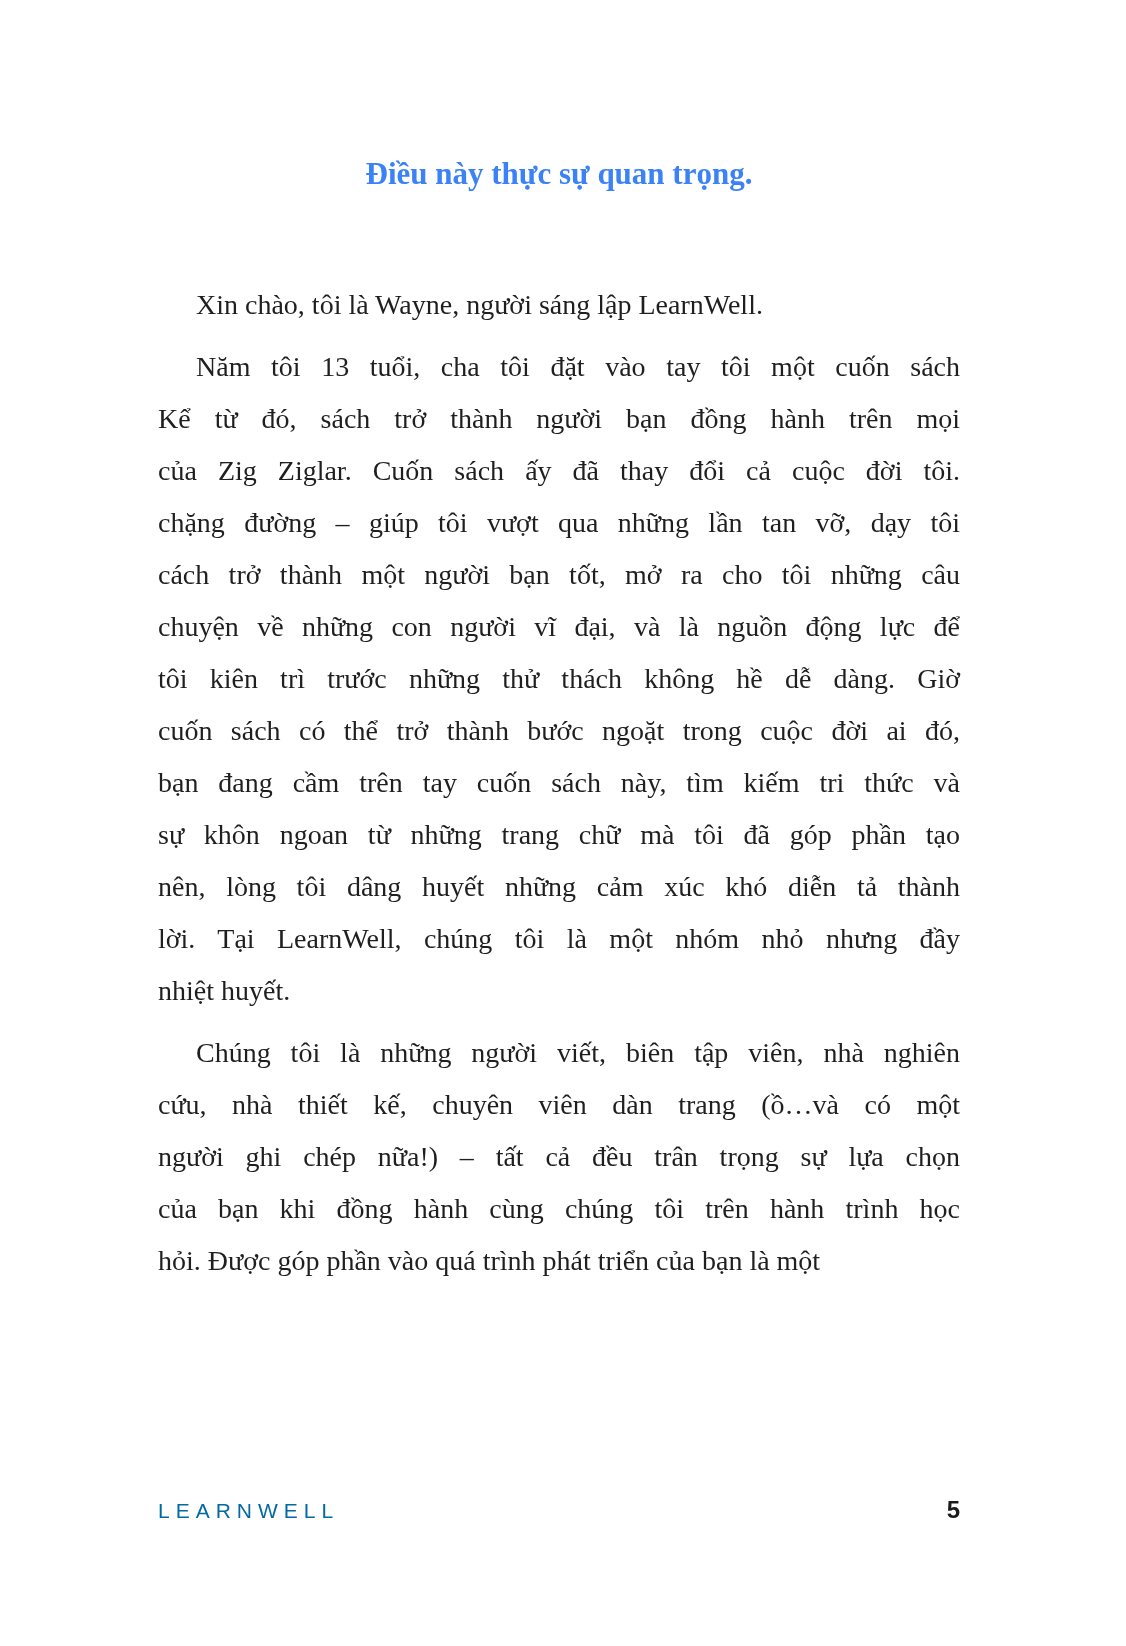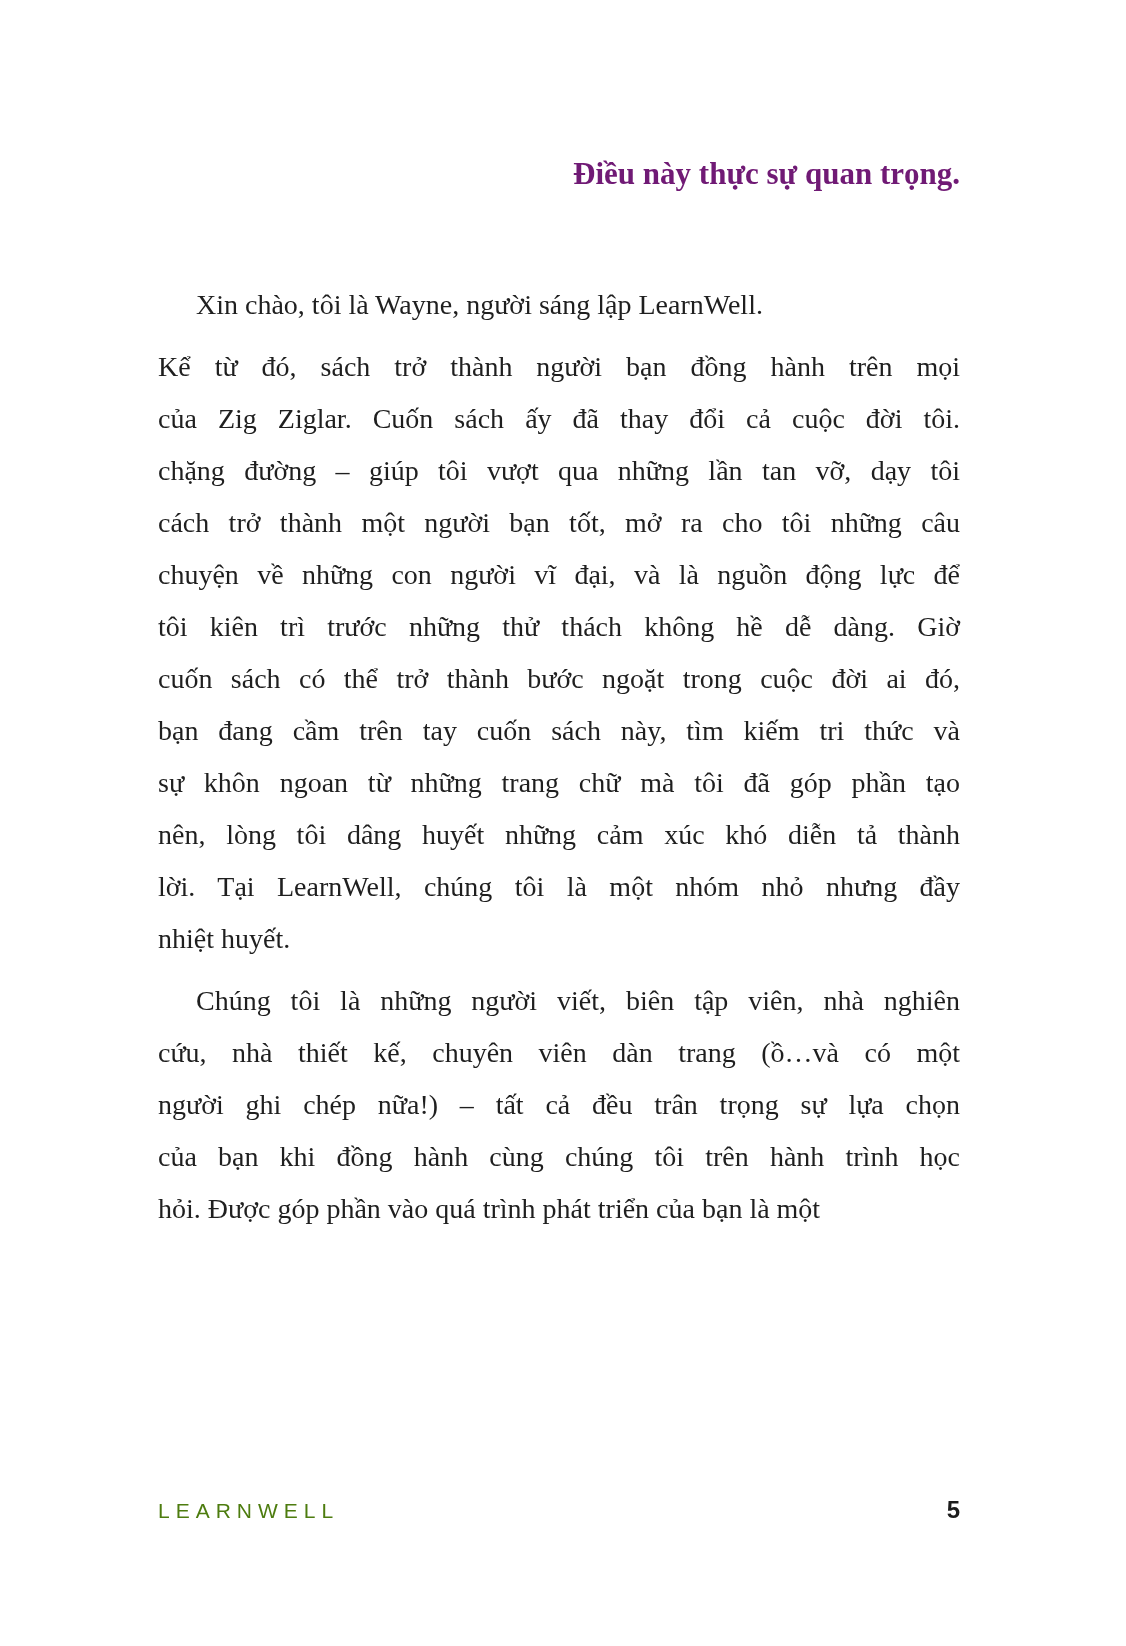--- a/index.html
+++ b/index.html
@@ -20,22 +20,22 @@
   .content {
     position: absolute;
     left: 158px;
     top: 148px;
     width: 802px;
   }
   .heading {
     font-weight: bold;
     font-size: 31px;
     line-height: 51px;
-    text-align: right;
-    color: #701a75;
+    text-align: center;
+    color: #3b82f6;
   }
   .body-text {
     margin-top: 80px;
     font-size: 28px;
     line-height: 52px;
   }
   .paragraph {
     margin: 0 0 10px 0;
   }
   .line {
@@ -55,41 +55,42 @@
     width: 802px;
     display: flex;
     justify-content: space-between;
     align-items: baseline;
     font-family: "Liberation Sans", "DejaVu Sans", sans-serif;
   }
   .footer-brand {
     font-size: 21px;
     letter-spacing: 6px;
     font-weight: 400;
-    color: #4d7c0f;
+    color: #0369a1;
   }
   .footer-page-number {
     font-size: 24px;
     font-weight: bold;
     color: #1c1c1c;
   }
 </style>
 </head>
 <body>
 
 <div class="page">
   <div class="content">
     <div class="heading">
         <div>Điều này thực sự quan trọng.</div>
       </div>
     <div class="body-text">
         <div class="paragraph">
           <div class="line first last">Xin chào, tôi là Wayne, người sáng lập LearnWell.</div>
         </div>
         <div class="paragraph">
+          <div class="line first">Năm tôi 13 tuổi, cha tôi đặt vào tay tôi một cuốn sách</div>
           <div class="line">Kể từ đó, sách trở thành người bạn đồng hành trên mọi</div>
           <div class="line">của Zig Ziglar. Cuốn sách ấy đã thay đổi cả cuộc đời tôi.</div>
           <div class="line">chặng đường – giúp tôi vượt qua những lần tan vỡ, dạy tôi</div>
           <div class="line">cách trở thành một người bạn tốt, mở ra cho tôi những câu</div>
           <div class="line">chuyện về những con người vĩ đại, và là nguồn động lực để</div>
           <div class="line">tôi kiên trì trước những thử thách không hề dễ dàng. Giờ</div>
           <div class="line">cuốn sách có thể trở thành bước ngoặt trong cuộc đời ai đó,</div>
           <div class="line">bạn đang cầm trên tay cuốn sách này, tìm kiếm tri thức và</div>
           <div class="line">sự khôn ngoan từ những trang chữ mà tôi đã góp phần tạo</div>
           <div class="line">nên, lòng tôi dâng huyết những cảm xúc khó diễn tả thành</div>

